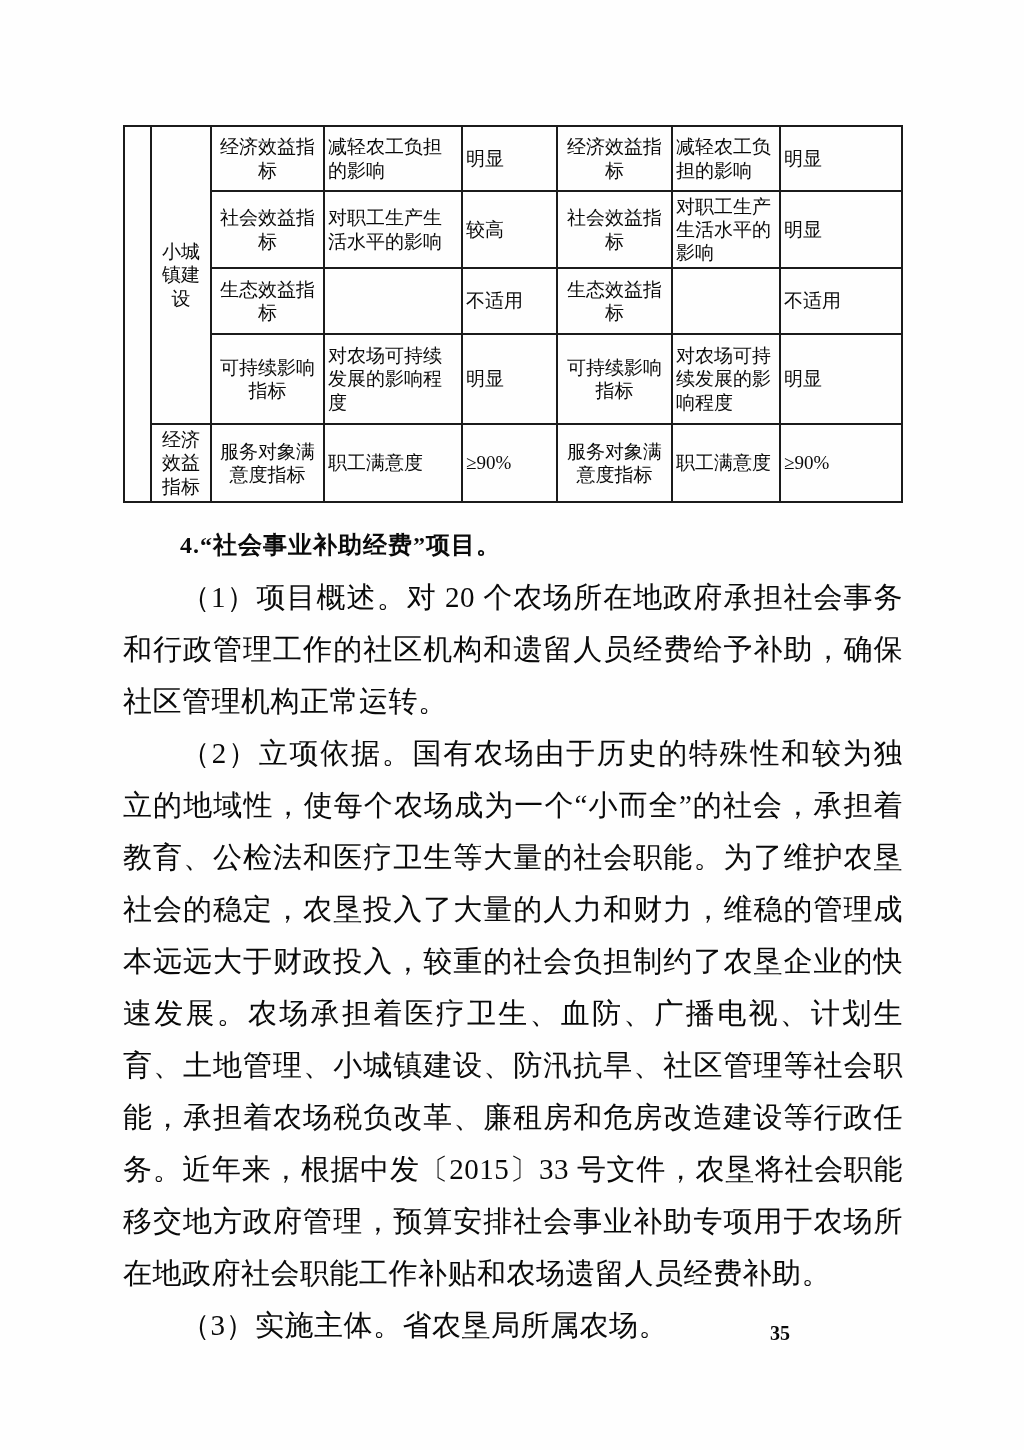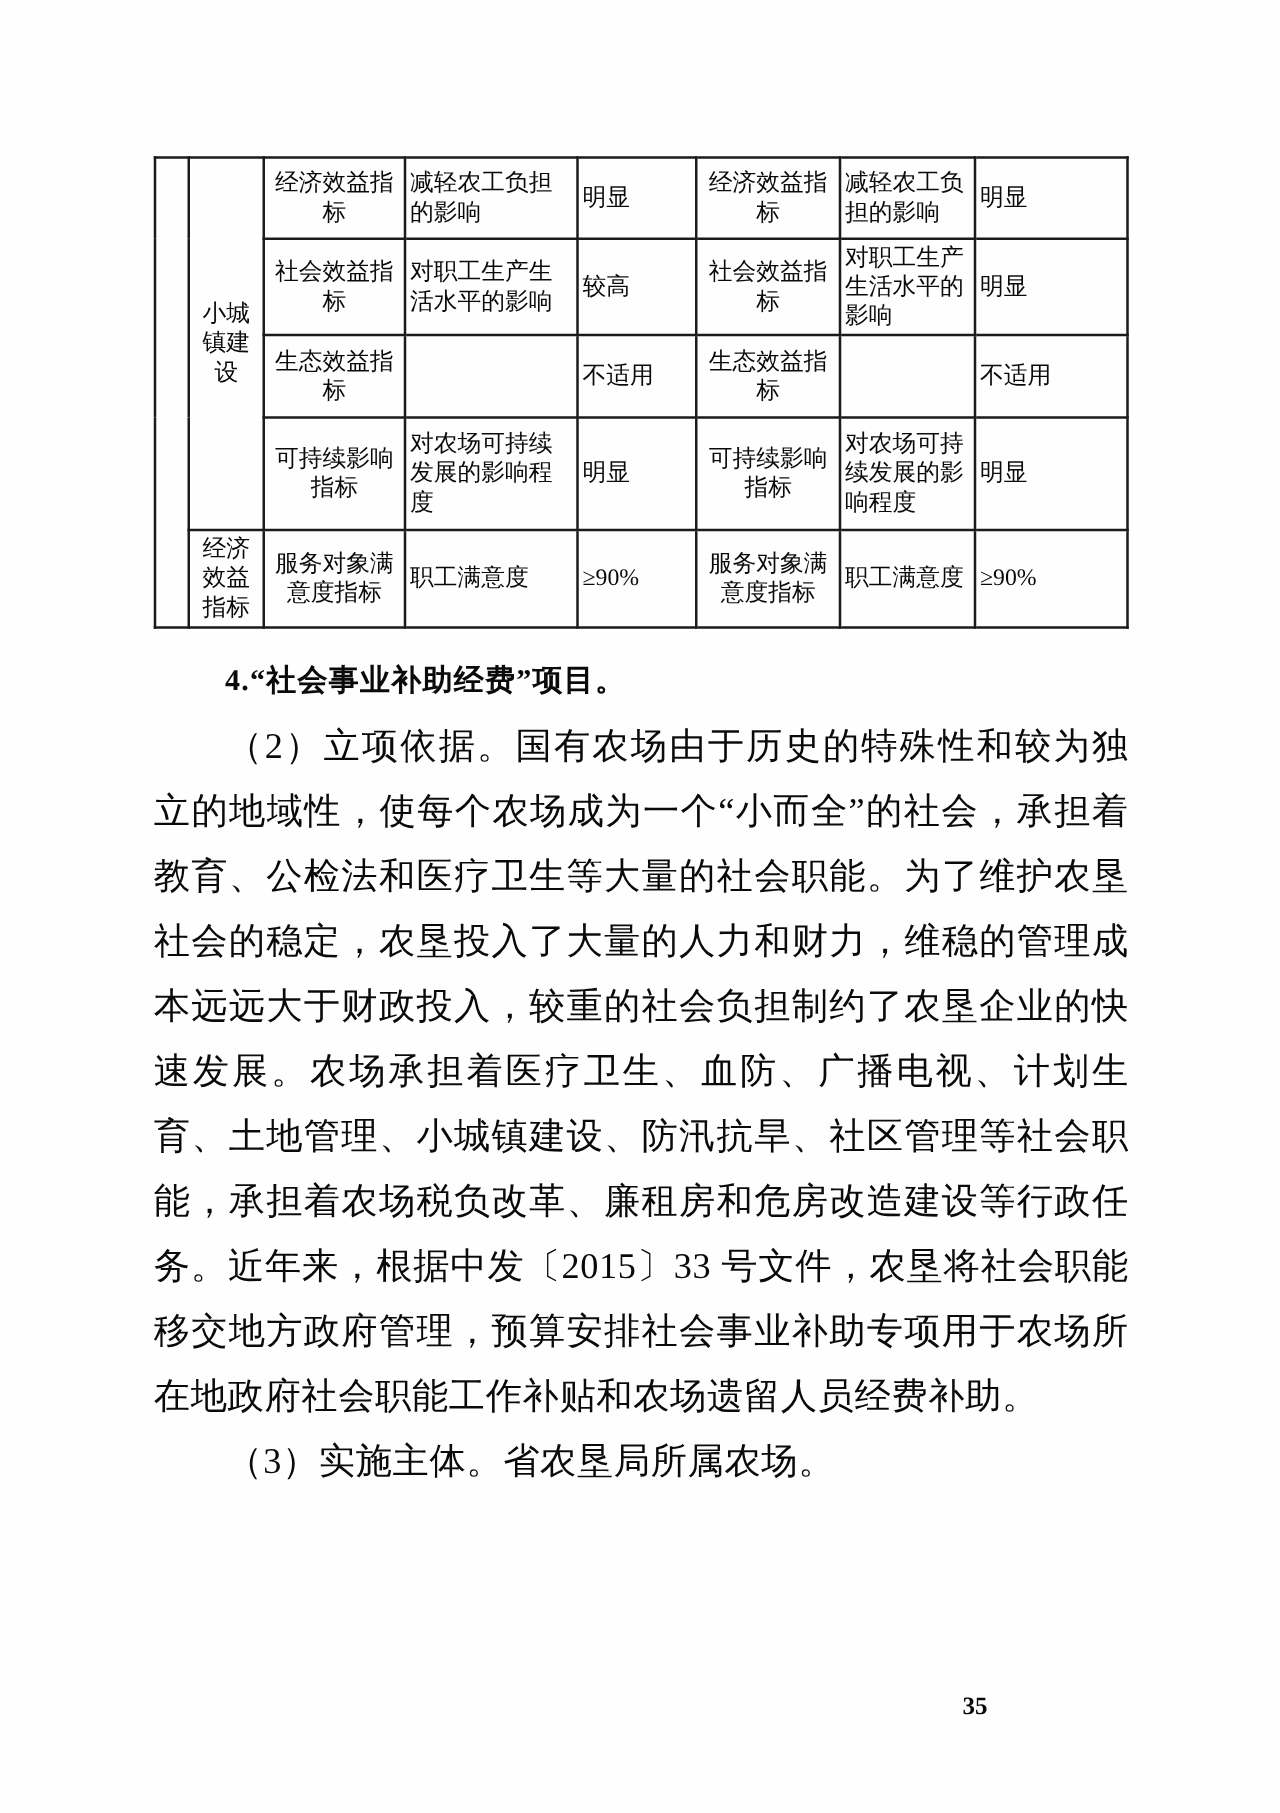--- a/index.html
+++ b/index.html
@@ -57,21 +57,21 @@
   .body-paragraph {
     font-size: 29px;
     line-height: 52px;
     text-align: justify;
     text-indent: 2em;
     letter-spacing: 0.5px;
   }
   .page-number {
     position: absolute;
     left: 770px;
-    top: 1354px;
+    top: 1322px;
     font-size: 20px;
     font-weight: bold;
     font-family: "Liberation Serif", "DejaVu Serif", serif;
   }
 </style>
 </head>
 <body>
 
 <div class="page">
   <div class="content">
@@ -129,19 +129,20 @@
         <td class="c-val">≥90%</td>
         <td class="c-name">服务对象满意度指标</td>
         <td class="c-desc">职工满意度</td>
         <td class="c-val">≥90%</td>
       </tr>
     </tbody>
       </table>
 
     <div class="section-heading">4.“社会事业补助经费”项目。</div>
 
+    <div class="body-paragraph">（1）项目概述。对 20 个农场所在地政府承担社会事务和行政管理工作的社区机构和遗留人员经费给予补助，确保社区管理机构正常运转。</div>
     <div class="body-paragraph">（2）立项依据。国有农场由于历史的特殊性和较为独立的地域性，使每个农场成为一个“小而全”的社会，承担着教育、公检法和医疗卫生等大量的社会职能。为了维护农垦社会的稳定，农垦投入了大量的人力和财力，维稳的管理成本远远大于财政投入，较重的社会负担制约了农垦企业的快速发展。农场承担着医疗卫生、血防、广播电视、计划生育、土地管理、小城镇建设、防汛抗旱、社区管理等社会职能，承担着农场税负改革、廉租房和危房改造建设等行政任务。近年来，根据中发〔2015〕33 号文件，农垦将社会职能移交地方政府管理，预算安排社会事业补助专项用于农场所在地政府社会职能工作补贴和农场遗留人员经费补助。</div>
     <div class="body-paragraph">（3）实施主体。省农垦局所属农场。</div>
 
   </div>
 
   <div class="page-number">35</div>
 </div>
 
 </body></html>

